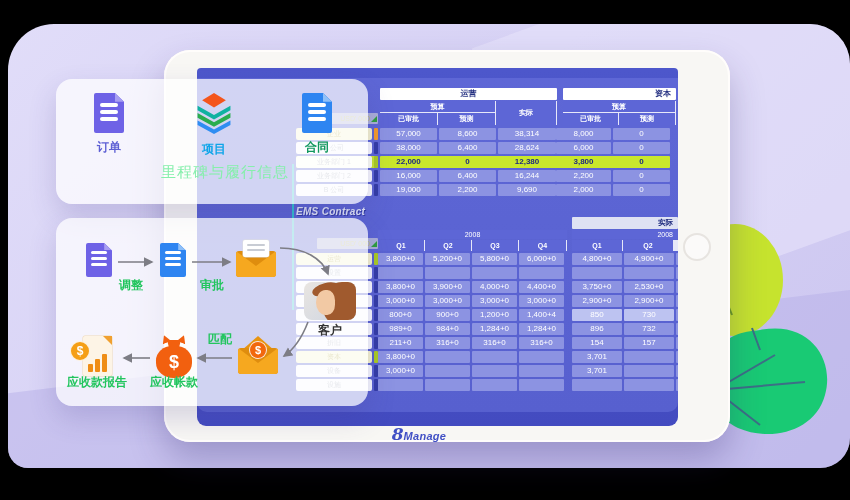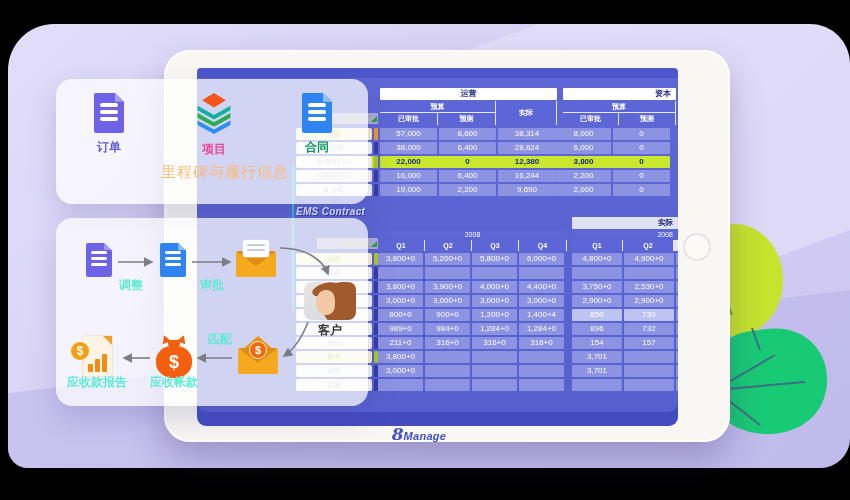--- a/index.html
+++ b/index.html
@@ -77,39 +77,39 @@
     text-shadow:1px 1px 0 rgba(40,50,150,.8);letter-spacing:.3px;font-style:italic;}
 
   
   .card{position:absolute;background:rgba(255,255,255,.72);border-radius:16px;z-index:5;
     box-shadow:0 12px 28px rgba(70,60,140,.20);}
   .card1{left:56px;top:79px;width:312px;height:125px;}
   .card2{left:56px;top:218px;width:312px;height:188px;}
   .mi{position:absolute;top:14px;width:64px;display:flex;flex-direction:column;align-items:center;}
   .mi .lab{margin-top:6px;font-size:12px;font-weight:bold;}
   .mi1{left:21px;} .mi2{left:126px;} .mi3{left:229px;}
-  .mi1 .lab{color:#5d5fd4;} .mi2 .lab{color:#ec4899;} .mi3 .lab{color:#11975f;}
+  .mi1 .lab{color:#5d5fd4;} .mi2 .lab{color:#0ea5e9;} .mi3 .lab{color:#11975f;}
   .caption{position:absolute;left:0;top:84px;width:100%;padding-left:26px;text-align:center;
-    font-size:15px;color:#fdba74;font-weight:500;letter-spacing:1px;}
+    font-size:15px;color:#86efac;font-weight:500;letter-spacing:1px;}
 
   
   .doc{position:relative;width:30px;height:40px;border-radius:2px;
     clip-path:polygon(0 0,70% 0,100% 22%,100% 100%,0 100%);}
   .doc.small{width:26px;height:34px;}
   .doc .fold{position:absolute;top:0;right:0;width:30%;height:22%;clip-path:polygon(0 0,100% 100%,0 100%);}
   .doc .bar{position:absolute;left:6px;right:6px;height:3.5px;background:#fff;border-radius:2px;}
   .doc .b1{top:10px;} .doc .b2{top:17px;} .doc .b3{top:24px;}
   .doc.small .bar{left:5px;right:5px;height:3px;}
   .doc.small .b1{top:8px;} .doc.small .b2{top:14px;} .doc.small .b3{top:20px;}
   .doc.purple{background:#6e62e6;} .doc.purple .fold{background:#a79ef2;}
   .doc.blue{background:#2e85f1;} .doc.blue .fold{background:#8fc0f8;}
 
   
   .fl{position:absolute;}
-  .fl-lab{position:absolute;font-size:12px;font-weight:bold;color:#5eead4;text-align:center;}
+  .fl-lab{position:absolute;font-size:12px;font-weight:bold;color:#22c55e;text-align:center;}
   .avatar{position:absolute;left:248px;top:64px;width:52px;height:38px;border-radius:8px;overflow:hidden;
     background:linear-gradient(135deg,#e9e5e1,#ccd4e2);}
   .avatar .hair{position:absolute;right:-8px;top:0;width:42px;height:46px;background:#a05a2e;border-radius:50% 40% 45% 55%;}
   .avatar .swoop{position:absolute;left:8px;top:1px;width:28px;height:13px;background:#a05a2e;border-radius:50%;transform:rotate(-14deg);}
   .avatar .face{position:absolute;left:12px;top:8px;width:19px;height:25px;background:#f2c9a4;border-radius:55% 45% 45% 55%;}
 
   .mail{position:absolute;width:40px;height:38px;}
   .mail .paper{position:absolute;left:7px;top:0;width:26px;height:17px;background:#fff;border-radius:2px;box-shadow:0 0 0 .5px #ddd;}
   .mail .pbar{position:absolute;left:4px;right:4px;height:2px;background:#c8ccd4;border-radius:1px;}
   .mail .pb1{top:4px;} .mail .pb2{top:9px;}

